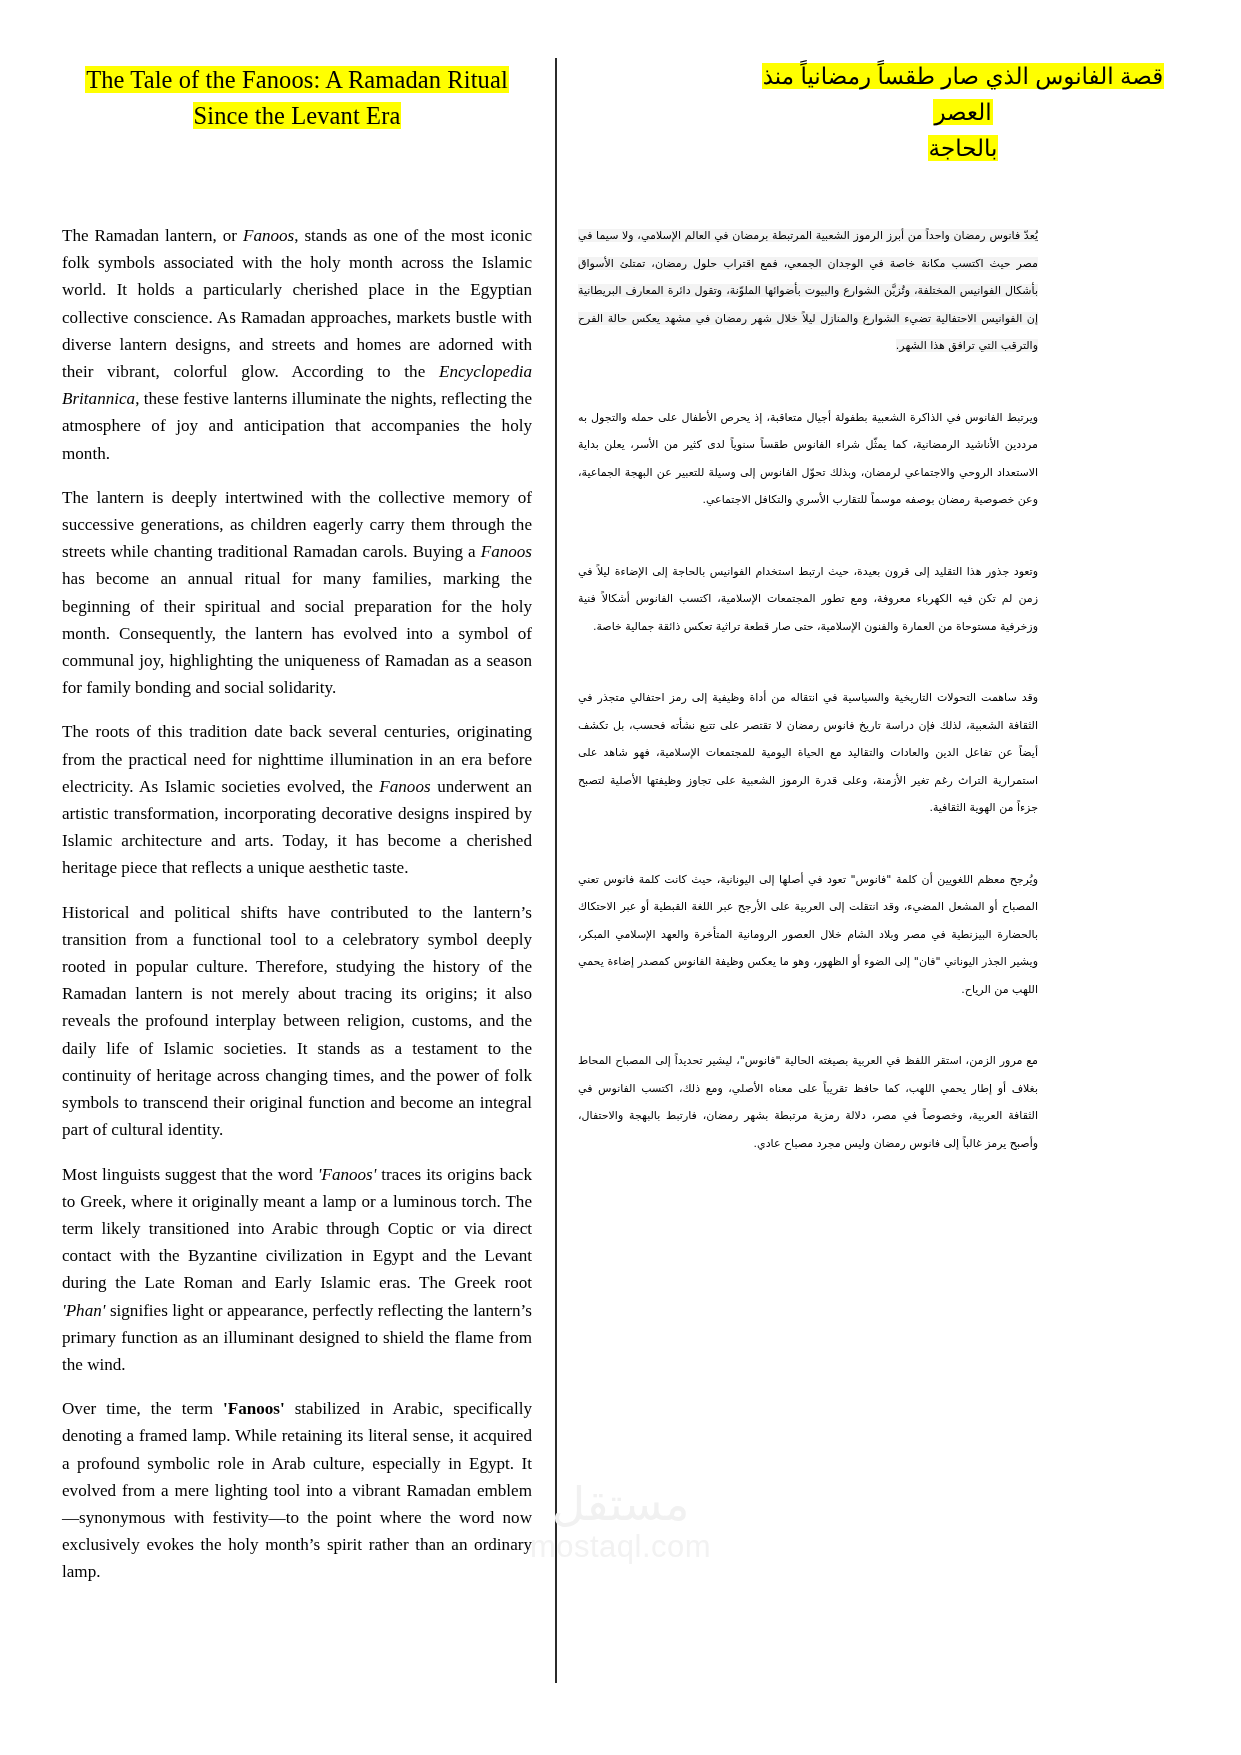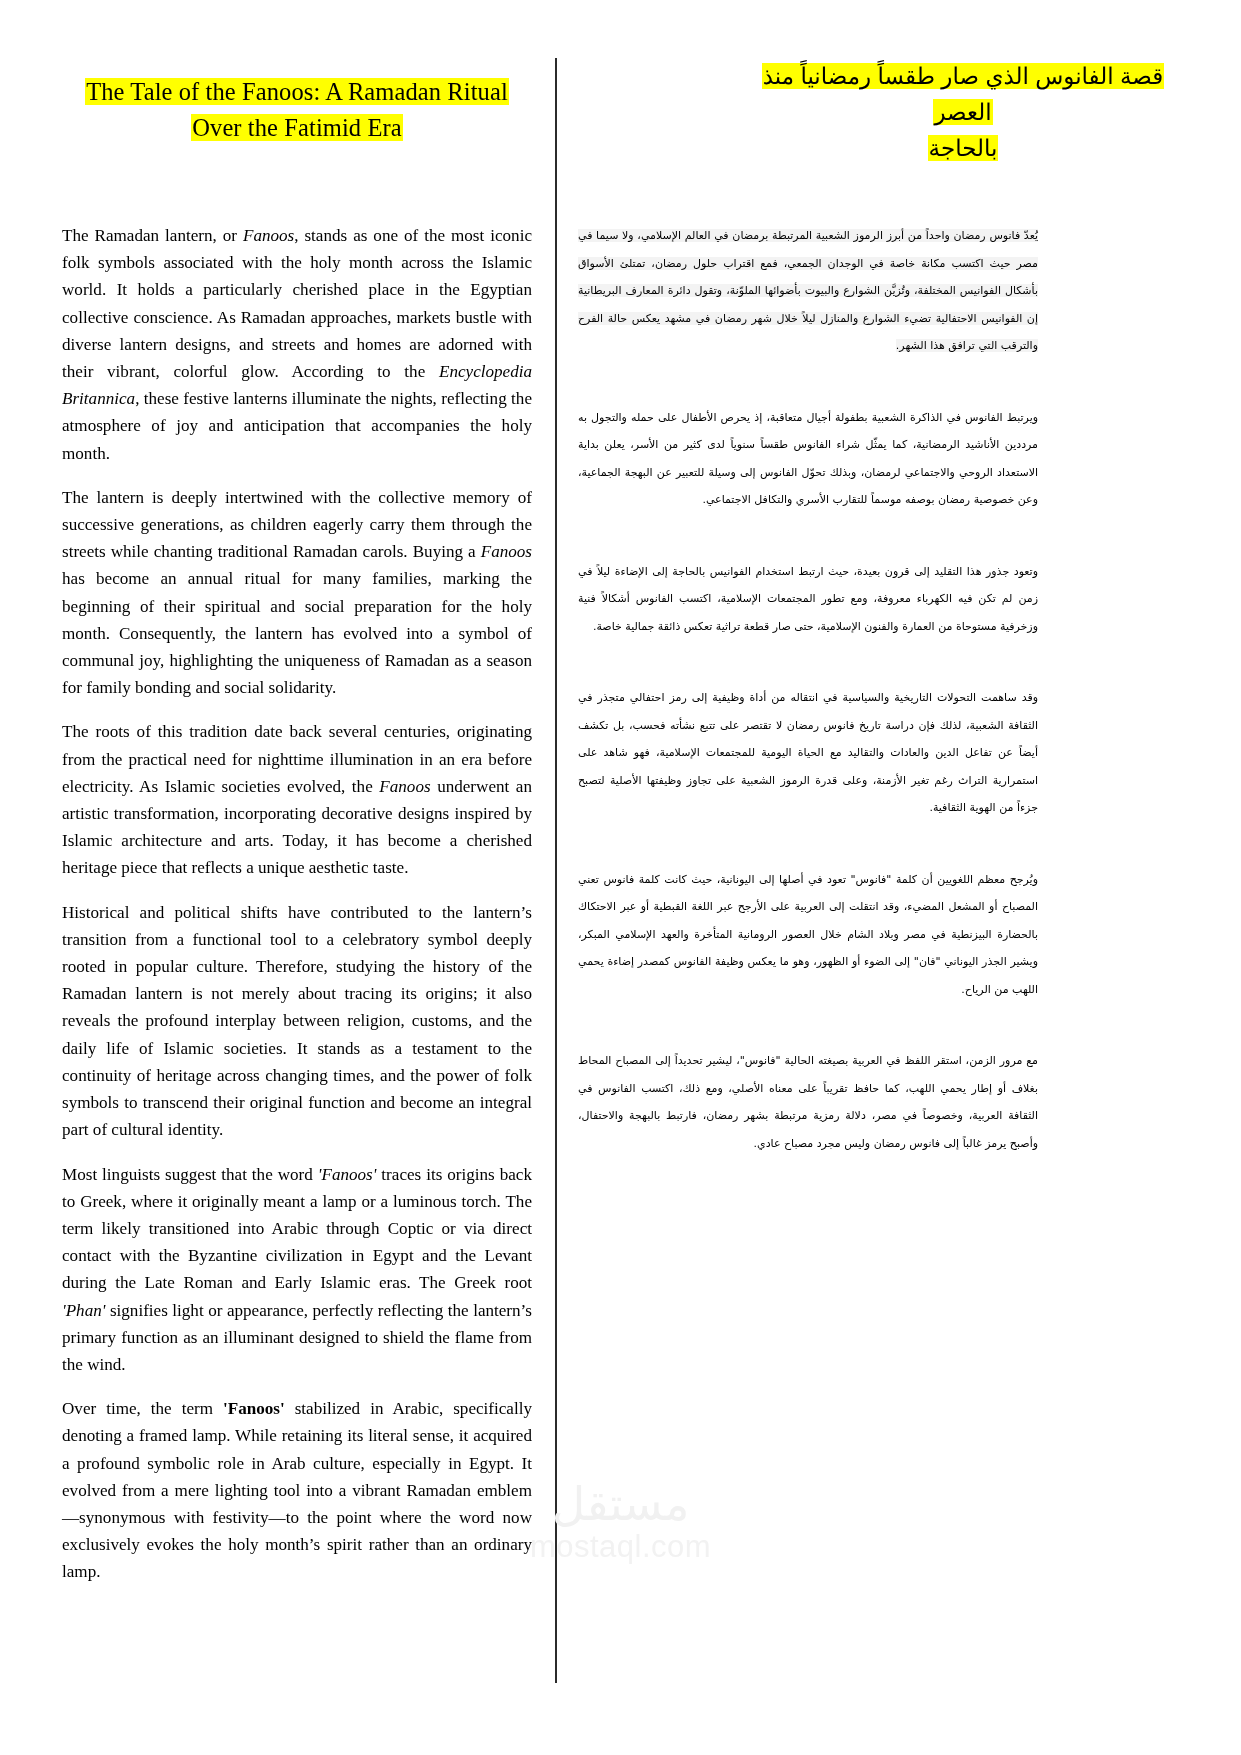--- a/index.html
+++ b/index.html
@@ -38,21 +38,21 @@
   .titles {
     position: absolute;
     left: 0;
     top: 58px;
     width: 1241px;
     height: 110px;
   }
   .title-en {
     position: absolute;
     left: 62px;
-    top: 16px;
+    top: 4px;
     width: 470px;
     text-align: center;
     font-size: 24.5px;
     line-height: 36px;
     letter-spacing: .1px;
   }
   .title-en .hl, .title-ar .hl {
     background: #ffff00;
     padding: 0 1px;
     box-decoration-break: clone;
@@ -140,21 +140,21 @@
 </head>
 <body>
 
 <div class="page">
 
   <div class="divider"></div>
 
   <div class="titles">
     <div class="title-en">
       <span class="hl">The Tale of the Fanoos: A Ramadan Ritual</span><br>
-      <span class="hl">Over the Fatimid Era</span>
+      <span class="hl">Since the Levant Era</span>
     </div>
     <div class="title-ar">
       <span class="hl">قصة الفانوس الذي صار طقساً رمضانياً منذ العصر</span><br>
       <span class="hl">بالحاجة</span>
     </div>
   </div>
 
   <div class="col-en" id="col-en">
       <p><span>The Ramadan lantern, or </span><em>Fanoos</em><span>, stands as one of the most iconic folk symbols associated with the holy month across the Islamic world. It holds a particularly cherished place in the Egyptian collective conscience. As Ramadan approaches, markets bustle with diverse lantern designs, and streets and homes are adorned with their vibrant, colorful glow. According to the </span><em>Encyclopedia Britannica</em><span>, these festive lanterns illuminate the nights, reflecting the atmosphere of joy and anticipation that accompanies the holy month.</span></p>
       <p><span>The lantern is deeply intertwined with the collective memory of successive generations, as children eagerly carry them through the streets while chanting traditional Ramadan carols. Buying a </span><em>Fanoos</em><span> has become an annual ritual for many families, marking the beginning of their spiritual and social preparation for the holy month. Consequently, the lantern has evolved into a symbol of communal joy, highlighting the uniqueness of Ramadan as a season for family bonding and social solidarity.</span></p>

